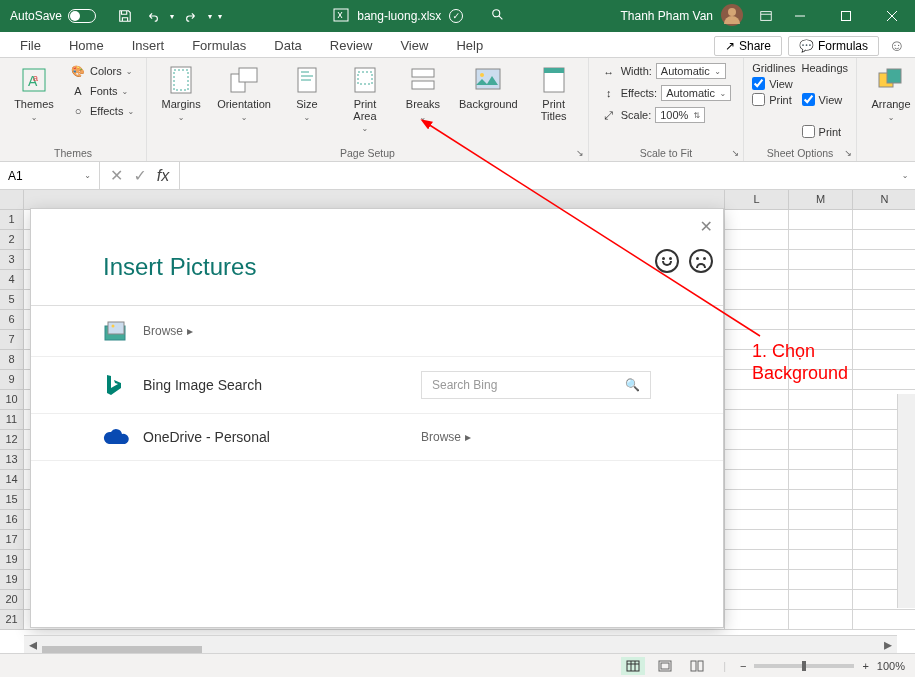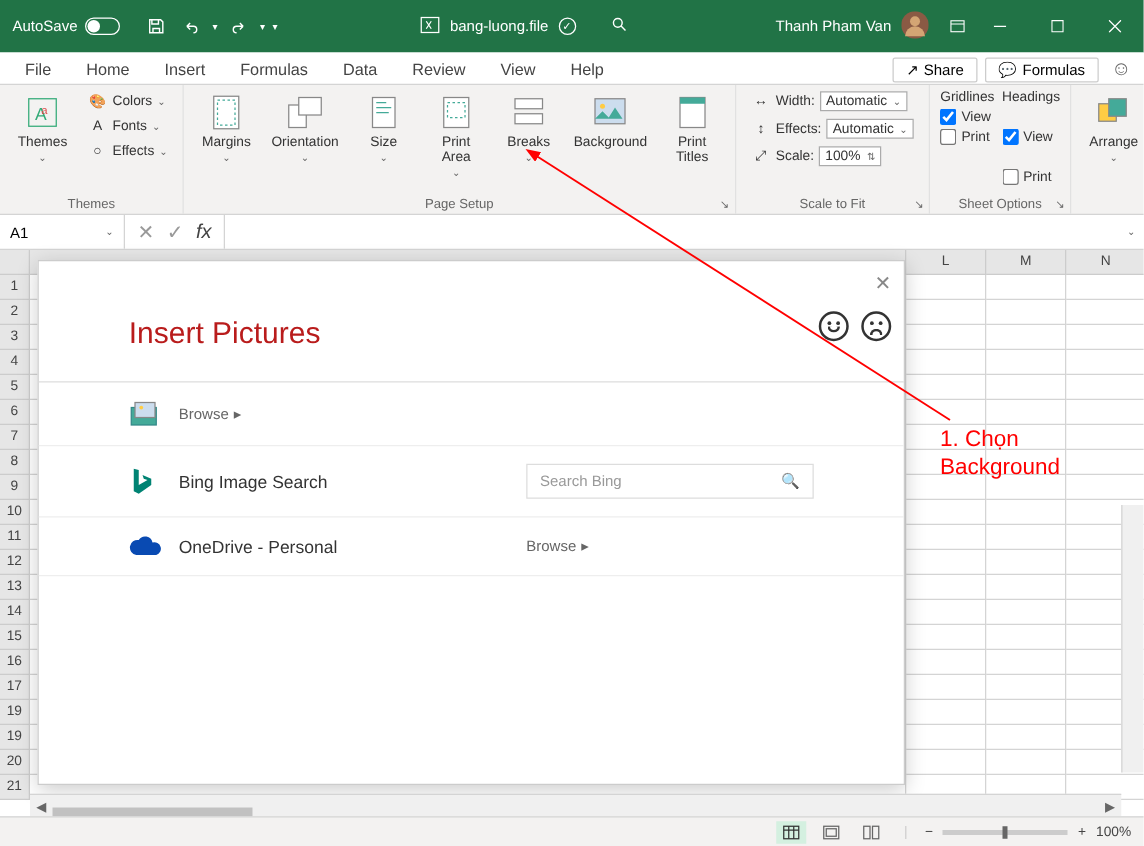--- a/index.html
+++ b/index.html
@@ -1,19 +1,19 @@
 <!DOCTYPE html>
 <html><head>
 <meta charset="utf-8">
 <style>
 * { margin: 0; padding: 0; box-sizing: border-box; font-family: "Segoe UI", Arial, sans-serif; }
 body { width: 915px; height: 677px; background: #fff; overflow: hidden; position: relative; }
 
 
-.titlebar { background: #217346; height: 42px; display: flex; align-items: center; color: #fff; font-size: 12px; }
+.titlebar { background: #217346; height: 32px; display: flex; align-items: center; color: #fff; font-size: 12px; }
 .titlebar .autosave { display: flex; align-items: center; padding: 0 10px; gap: 6px; }
 .toggle { width: 28px; height: 14px; border: 1px solid #fff; border-radius: 8px; display: flex; align-items: center; padding: 1px; }
 .toggle-knob { width: 10px; height: 10px; border-radius: 50%; background: #fff; }
 .qat { display: flex; gap: 6px; align-items: center; padding: 0 8px; }
 .qat-btn { width: 22px; height: 22px; display: flex; align-items: center; justify-content: center; cursor: pointer; }
 .titlebar .doc-area { flex: 1; display: flex; align-items: center; justify-content: center; gap: 8px; }
 .save-ind { width: 14px; height: 14px; border: 1.5px solid #fff; border-radius: 50%; display:flex;align-items:center;justify-content:center;font-size:9px; }
 .titlebar .user { display: flex; align-items: center; gap: 8px; padding: 0 12px; }
 .acct-icons { display: flex; gap: 2px; }
 .acct-icons div { width: 22px; height: 22px; display:flex;align-items:center;justify-content:center;cursor:pointer; }
@@ -65,21 +65,21 @@
 
 
 .dialog { position: absolute; top: 208px; left: 30px; width: 694px; height: 420px; background: #fff; border: 1px solid #ccc; box-shadow: 0 4px 16px rgba(0,0,0,0.2); }
 .dialog-close { position: absolute; right: 10px; top: 8px; font-size: 16px; color: #888; cursor: pointer; }
 .dialog-faces { position: absolute; right: 10px; top: 40px; display: flex; gap: 10px; }
 .face { width: 24px; height: 24px; border: 2px solid #333; border-radius: 50%; display:flex; align-items:center; justify-content:center; position: relative; cursor: pointer; }
 .face::before { content:''; position:absolute; width:3px;height:3px;background:#333;border-radius:50%; top:6px; left:5px; }
 .face::after { content:''; position:absolute; width:3px;height:3px;background:#333;border-radius:50%; top:6px; right:5px; }
 .face-smile .mouth { position:absolute; bottom:5px; width:10px; height:5px; border:2px solid #333; border-top:none; border-radius:0 0 10px 10px; }
 .face-sad .mouth { position:absolute; bottom:3px; width:10px; height:5px; border:2px solid #333; border-bottom:none; border-radius:10px 10px 0 0; }
-.dialog-title { font-size: 24px; font-weight: 300; color: #b91c1c; padding: 44px 0 24px 72px; }
+.dialog-title { font-size: 24px; font-weight: 300; color: #0f766e; padding: 44px 0 24px 72px; }
 .dialog-row { display: flex; align-items: center; padding: 14px 72px; border-top: 1px solid #eee; }
 .dialog-row.first { border-top: 1px solid #ddd; }
 .dr-icon { width: 40px; display:flex;align-items:center;justify-content:flex-start; }
 .dr-label { flex: 1; font-size: 14px; color: #333; }
 .dr-action { width: 230px; }
 .browse { font-size: 12px; color: #666; cursor: pointer; display:flex;align-items:center;gap:4px; }
 .searchbox { border: 1px solid #ddd; padding: 6px 10px; font-size: 12px; color: #999; width: 230px; display:flex; justify-content:space-between; align-items:center; }
 
 
 .annotation-arrow { position: absolute; pointer-events: none; }
@@ -129,21 +129,21 @@
         </svg>
       </div>
     <span class="chev" style="color:#fff">▾</span>
     <span class="chev" style="color:#fff">▾</span>
   </div>
   <div class="doc-area">
     <span><svg width="16" height="16" viewBox="0 0 16 16">
           <rect x="1" y="2" width="14" height="12" fill="none" stroke="#fff"></rect>
           <path stroke="#fff" d="M5 5l4 6M9 5l-4 6"></path>
         </svg></span>
-    <span>bang-luong.file</span>
+    <span>bang-luong.xlsx</span>
     <span class="save-ind">✓</span>
     <span style="margin-left:20px"><svg width="14" height="14" viewBox="0 0 16 16">
           <circle cx="6" cy="6" r="4" fill="none" stroke="#fff" stroke-width="1.3"></circle>
           <path stroke="#fff" stroke-width="1.3" d="M9 9l4 4"></path>
         </svg></span>
   </div>
   <div class="user">
     <span>Thanh Pham Van</span>
     <span><svg width="22" height="22">
           <circle cx="11" cy="11" r="11" fill="#8a5a44"></circle>

